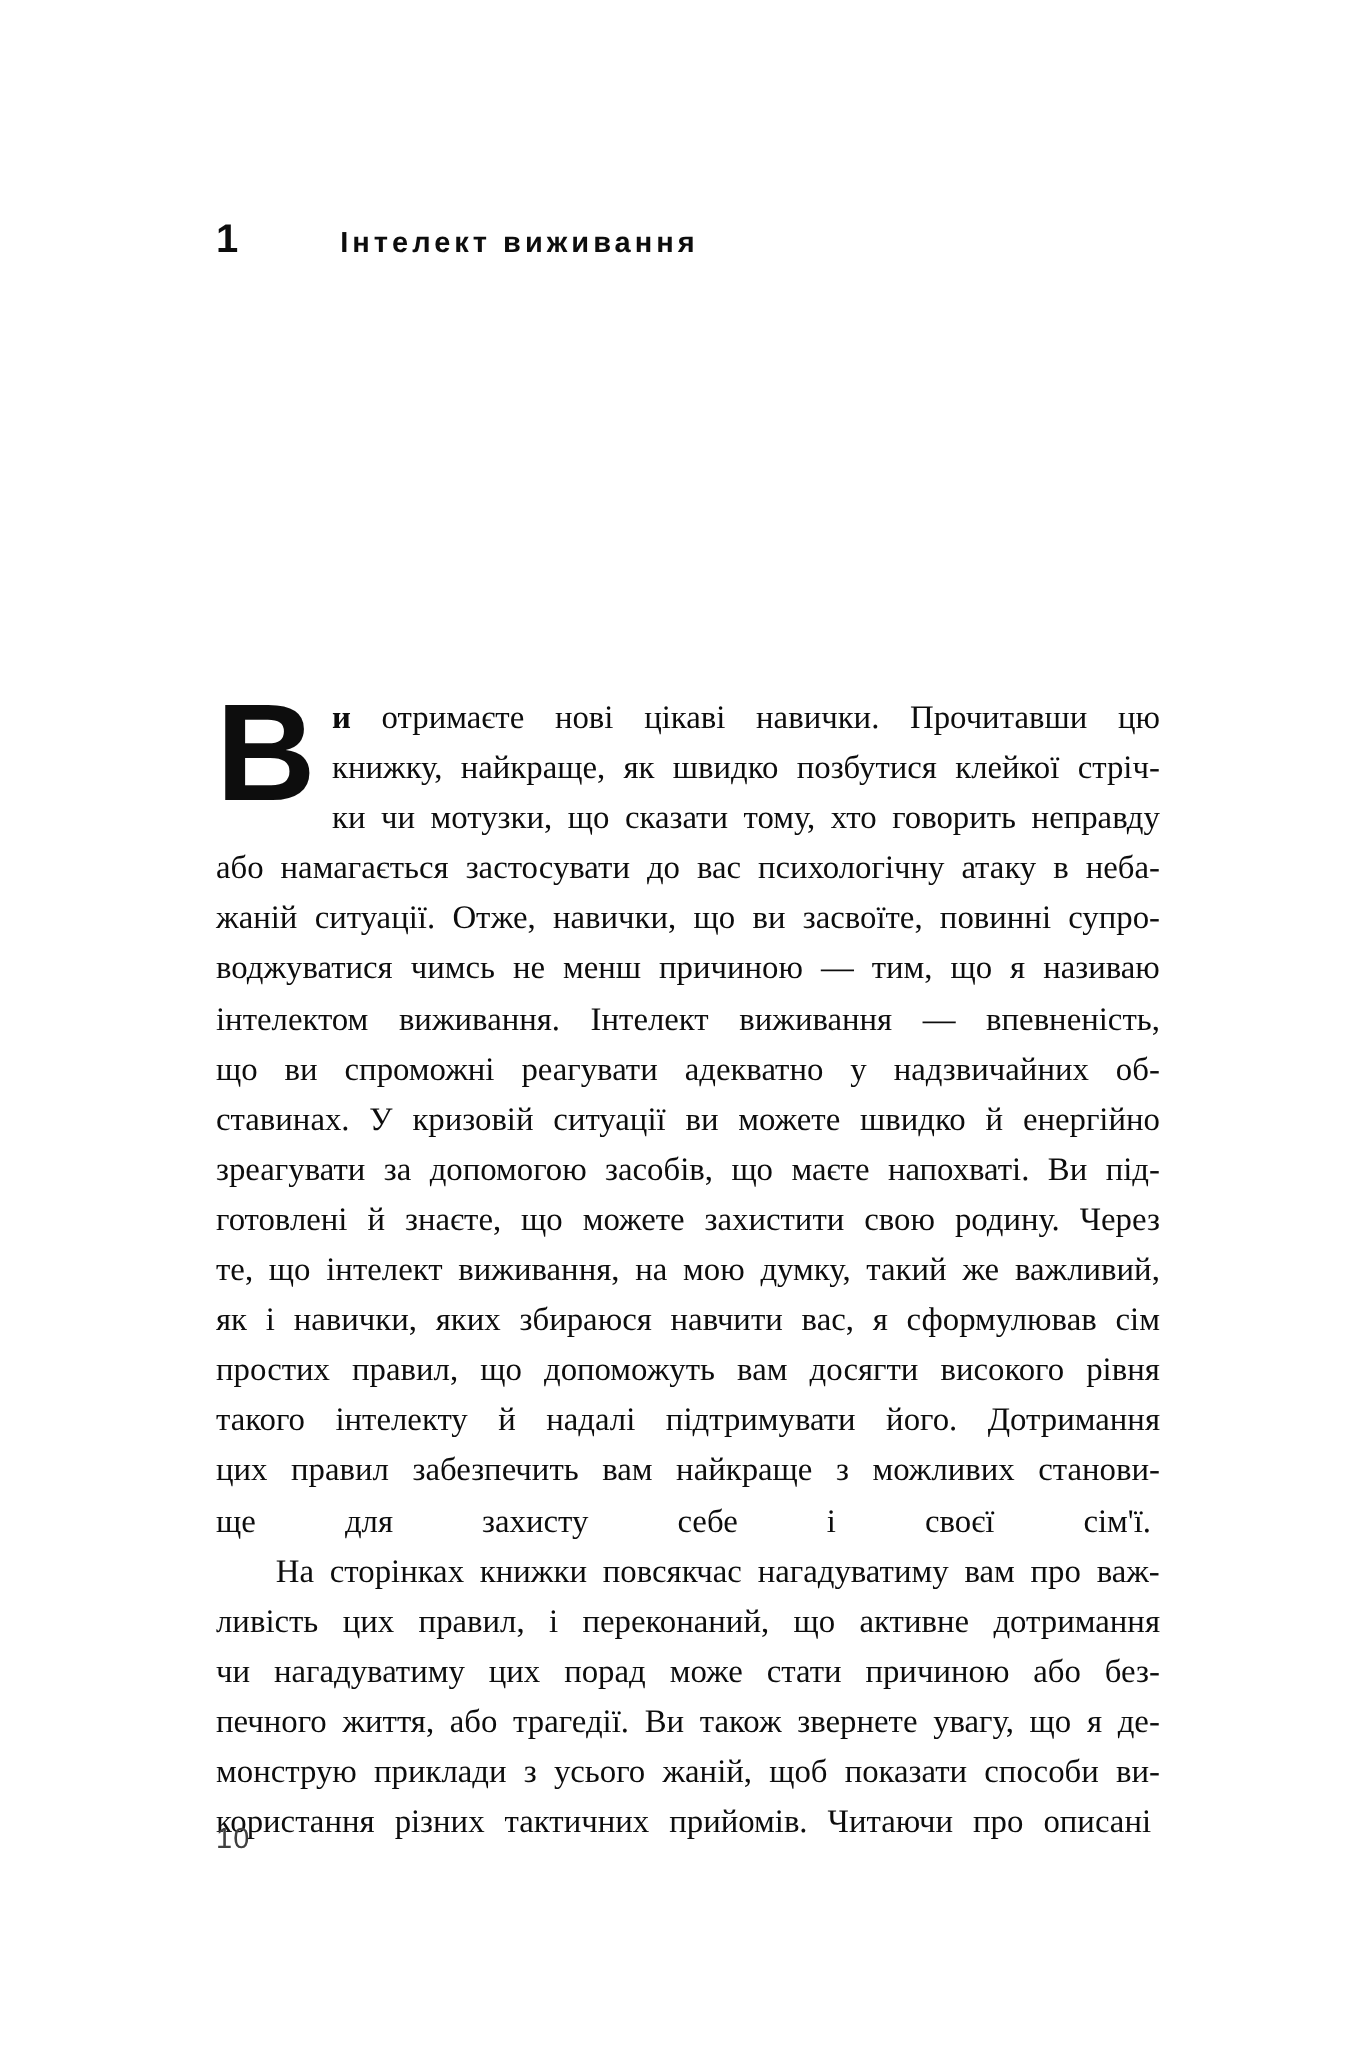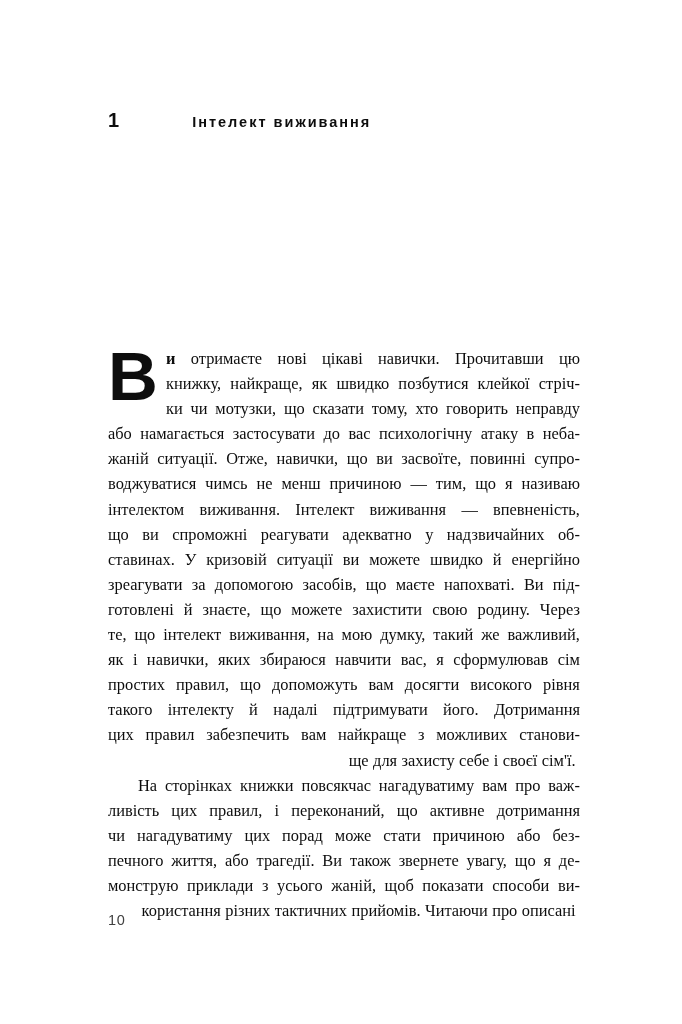--- a/index.html
+++ b/index.html
@@ -37,21 +37,21 @@
     letter-spacing: 0;
     color: #0d0d0d;
   }
 
   .chapter-title {
     font-family: "Liberation Sans", "DejaVu Sans", sans-serif;
     font-weight: 700;
     font-size: 14.5px;
     line-height: 1;
     letter-spacing: 2.0px;
-    margin-left: 73px;
+    margin-left: 51px;
     color: #0d0d0d;
     text-transform: none;
   }
 
   
   .body-block {
     position: absolute;
     left: 108px;
     top: 346px;
     width: 472px;
@@ -71,21 +71,21 @@
     text-indent: 0;
   }
 
   
   .jline {
     display: flex;
     justify-content: space-between;
     white-space: nowrap;
   }
   .jline.ragged {
-    justify-content: flex-end;
+    justify-content: space-between;
   }
   .jline.ragged > span {
     margin-right: 0.27em;
   }
   .jline > span {
     display: inline-block;
   }
 
   
   .dropcap {

